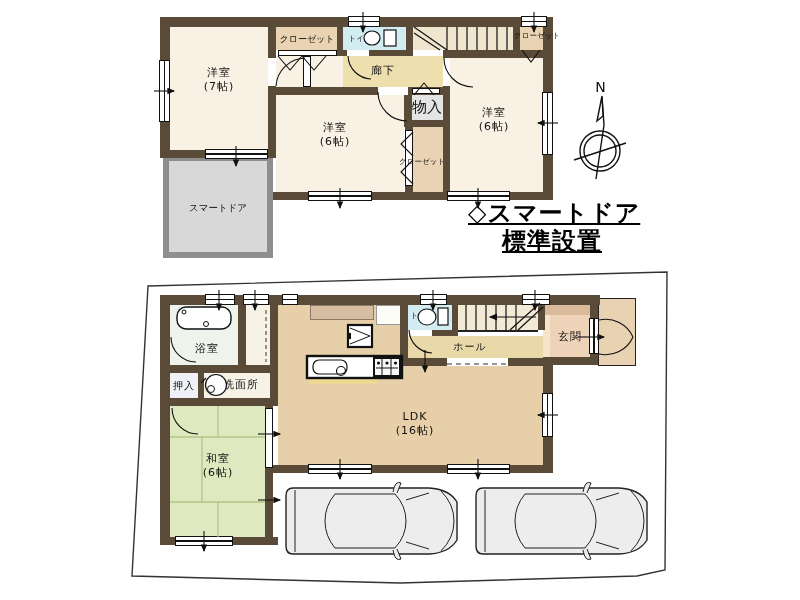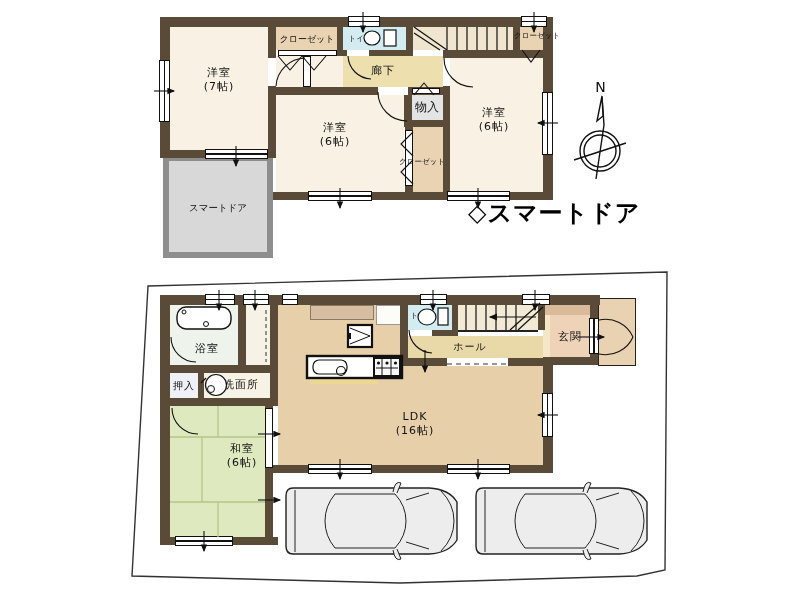--- a/index.html
+++ b/index.html
@@ -9,21 +9,21 @@
   .wall{position:absolute;background:#5a4a38;}
   .room{position:absolute;}
   .win-h{position:absolute;background:linear-gradient(to bottom,#fff 42%,#111 42%,#111 58%,#fff 58%);border:1px solid #111;box-sizing:border-box;}
   .win-v{position:absolute;background:linear-gradient(to right,#fff 42%,#111 42%,#111 58%,#fff 58%);border:1px solid #111;box-sizing:border-box;}
   .gap{position:absolute;background:#fff;}
   .rlabel{position:absolute;transform:translate(-50%,-50%);text-align:center;font-size:11px;
           line-height:1.3;white-space:nowrap;color:#111;letter-spacing:1px;}
   .slabel{position:absolute;transform:translate(-50%,-50%);font-size:8px;white-space:nowrap;color:#111;}
   .xslabel{position:absolute;transform:translate(-50%,-50%);font-size:7.5px;white-space:nowrap;color:#111;}
   #note{position:absolute;left:468px;top:200px;width:220px;font-size:24px;font-weight:bold;
-        line-height:1.15;color:#000;letter-spacing:1px;}
+        line-height:1.15;color:#000;letter-spacing:1px;text-decoration:underline;}
   #note .l2{padding-left:34px;display:block;}
   svg.overlay{position:absolute;left:0;top:0;pointer-events:none;}
 </style>
 </head>
 <body>
 
 <div id="canvas">
 
   <div class="room" style="left:170px;top:27px;width:98px;height:123px;background:#f8f1e4;"></div>
   <div class="room" style="left:276px;top:27px;width:61px;height:23px;background:#e9d3b2;"></div>
@@ -72,30 +72,31 @@
   <div class="win-h" style="left:308px;top:191px;width:64px;height:10px;"></div>
   <div class="win-h" style="left:447px;top:191px;width:63px;height:10px;"></div>
   <div class="win-h" style="left:205px;top:149px;width:63px;height:10px;"></div>
 
   <div class="rlabel" style="left:219px;top:80px;">
     <span>洋室</span><br><span>(7帖)</span></div>
   <div class="slabel" style="left:307px;top:39px;font-size:9px;">クローゼット</div>
   <div class="xslabel" style="left:360px;top:39px;">トイレ</div>
   <div class="xslabel" style="left:537px;top:36px;">クローゼット</div>
   <div class="rlabel" style="left:383px;top:71px;">廊下</div>
-  <div class="slabel" style="left:427px;top:107px;font-size:12px;font-family:Liberation Mono, monospace;">物入</div>
+  <div class="slabel" style="left:427px;top:107px;font-size:15px;font-family:Liberation Mono, monospace;">物入</div>
   <div class="rlabel" style="left:335px;top:135px;">
     <span>洋室</span><br><span>(6帖)</span></div>
   <div class="xslabel" style="left:422px;top:162px;">クローゼット</div>
   <div class="rlabel" style="left:494px;top:120px;">
     <span>洋室</span><br><span>(6帖)</span></div>
   <div class="slabel" style="left:218px;top:208px;font-size:9.5px;">スマートドア</div>
 
   <div id="note">
     <span class="l1">◇スマートドア</span>
+    <span class="l2">標準設置</span>
   </div>
   <div class="rlabel" style="left:601px;top:87px;font-size:14px;">N</div>
 
   <div class="room" style="left:170px;top:305px;width:68px;height:60px;background:#eef3ec;"></div>
   <div class="room" style="left:170px;top:373px;width:28px;height:25px;background:#eff1f6;"></div>
   <div class="room" style="left:246px;top:305px;width:24px;height:60px;background:#f6f2e6;"></div>
   <div class="room" style="left:204px;top:373px;width:66px;height:25px;background:#f6f2e6;"></div>
   <div class="room" style="left:170px;top:406px;width:95px;height:131px;background:#dfe9c0;"></div>
   <div class="room" style="left:278px;top:305px;width:122px;height:160px;background:#e7cfa9;"></div>
   <div class="room" style="left:400px;top:366px;width:143px;height:99px;background:#e7cfa9;"></div>
@@ -141,21 +142,21 @@
   <div class="win-h" style="left:420px;top:294px;width:27px;height:11px;"></div>
   <div class="win-h" style="left:522px;top:294px;width:28px;height:11px;"></div>
   <div class="win-v" style="left:542px;top:393px;width:11px;height:44px;"></div>
   <div class="win-h" style="left:308px;top:464px;width:64px;height:10px;"></div>
   <div class="win-h" style="left:447px;top:464px;width:63px;height:10px;"></div>
   <div class="win-h" style="left:175px;top:536px;width:58px;height:10px;"></div>
 
   <div class="rlabel" style="left:207px;top:349px;">浴室</div>
   <div class="rlabel" style="left:184px;top:385px;font-size:10px;">押入</div>
   <div class="rlabel" style="left:241px;top:385px;">洗面所</div>
-  <div class="rlabel" style="left:218px;top:456px;margin-left:24px;">
+  <div class="rlabel" style="left:218px;top:466px;">
     <span>和室</span><br><span>(6帖)</span></div>
   <div class="rlabel" style="left:415px;top:424px;">
     <span>LDK</span><br><span>(16帖)</span></div>
   <div class="xslabel" style="left:422px;top:316px;">トイレ</div>
   <div class="rlabel" style="left:470px;top:346px;font-size:10px;">ホール</div>
   <div class="rlabel" style="left:570px;top:337px;">玄関</div>
 
   <svg class="overlay" width="800" height="600" viewBox="0 0 800 600">
     <defs>
       <marker id="ah" markerWidth="8" markerHeight="8" refX="6" refY="3" orient="auto">

